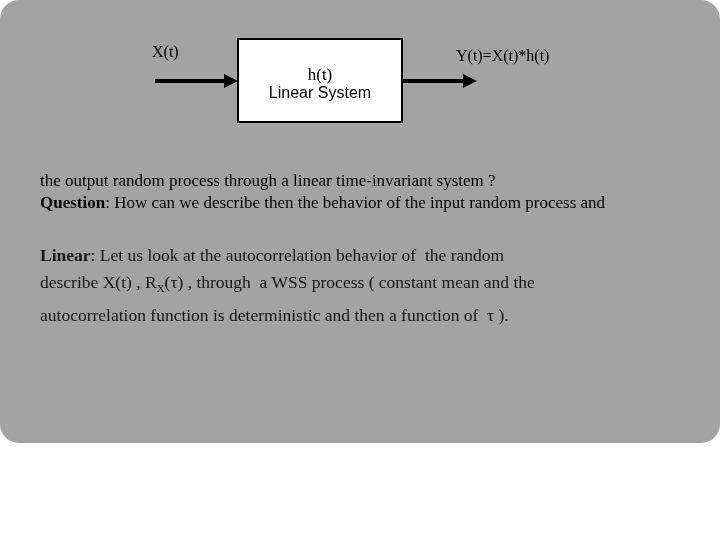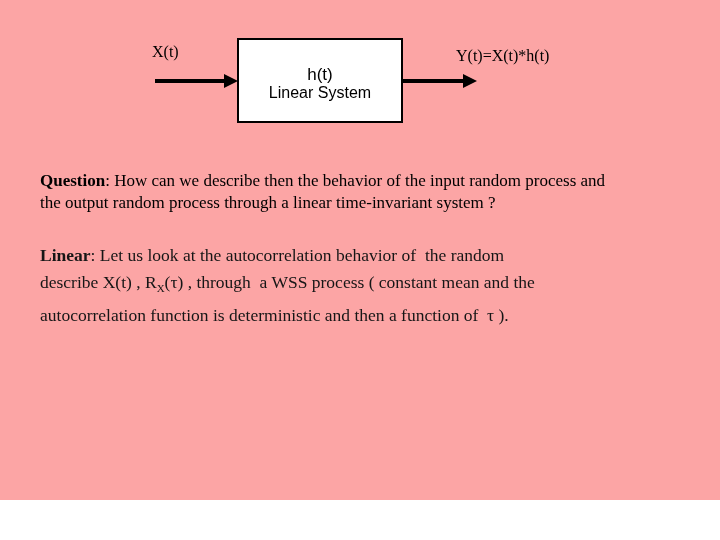--- a/index.html
+++ b/index.html
@@ -6,24 +6,25 @@
     margin: 0;
     padding: 0;
     width: 720px;
     height: 540px;
     background: #ffffff;
     overflow: hidden;
   }
   .slide {
     position: relative;
     width: 720px;
-    height: 500px;
-    background: #fca5a5;
+    height: 443px;
+    background: #a3a3a3;
     font-family: "Liberation Serif", serif;
     color: #000000;
+    border-radius: 19px;
   }
 
   
   .diagram { position: absolute; left: 0; top: 0; width: 720px; height: 150px; }
 
   .input-label {
     position: absolute; left: 152px; top: 43px;
     font-size: 16px; font-family: "Liberation Serif", serif;
   }
   .output-label {
@@ -48,21 +49,21 @@
   .system-box {
     position: absolute; left: 237px; top: 38px;
     width: 166px; height: 85px;
     border: 2px solid #000000;
     box-sizing: border-box;
     background: #ffffff;
     display: flex; flex-direction: column; align-items: center;
   }
   .impulse-response {
     margin-top: 26px;
-    font-size: 17px; font-family: Liberation Sans, sans-serif;
+    font-size: 17px; font-family: Liberation Serif, serif;
     line-height: 18px;
   }
   .system-name {
     font-size: 16px; font-family: "Liberation Sans", sans-serif;
     line-height: 17px;
   }
 
   
   .question-block {
     position: absolute; left: 40px; top: 170px; width: 680px;
@@ -104,22 +105,22 @@
       <span class="system-name">Linear System</span>
     </div>
 
     <div class="arrow-shaft output-arrow-shaft"></div>
     <div class="arrow-head output-arrow-head"></div>
 
     <span class="output-label">Y(t)=X(t)*h(t)</span>
   </div>
 
   <div class="question-block">
+    <div class="line">the output random process through a linear time-invariant system ?</div>
     <div class="line"><span class="qa-label">Question</span><span>: How can we describe then the behavior of the input random process and</span></div>
-    <div class="line">the output random process through a linear time-invariant system ?</div>
   </div>
 
   <div class="answer-block">
     <div class="line"><span class="qa-label">Linear</span><span>: Let us look at the autocorrelation behavior of  the random</span></div>
     <div class="line"><span>describe X(t) , R</span><span class="subscript">X</span><span>(τ) , through  a WSS process ( constant mean and the</span></div>
     <div class="line">autocorrelation function is deterministic and then a function of  τ ).</div>
   </div>
 
 </div>
 

